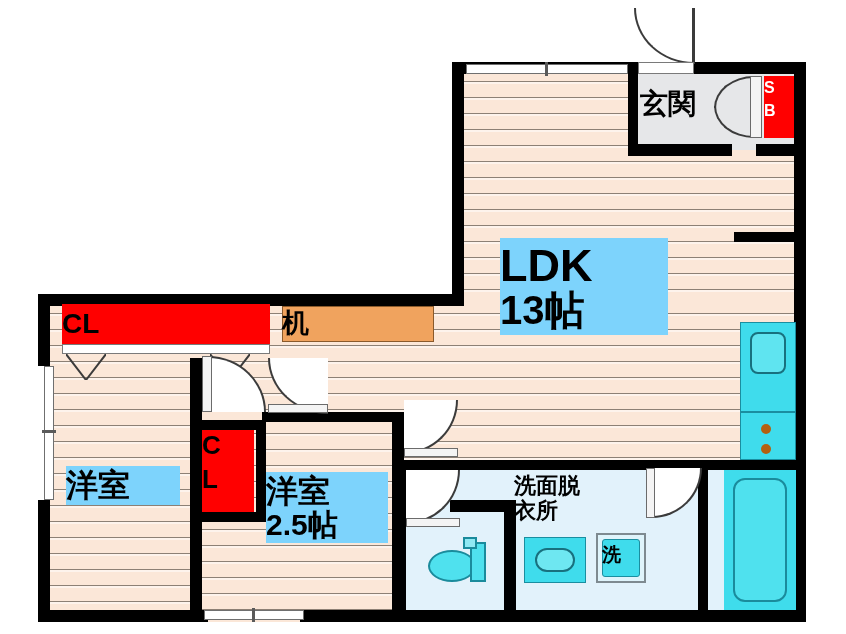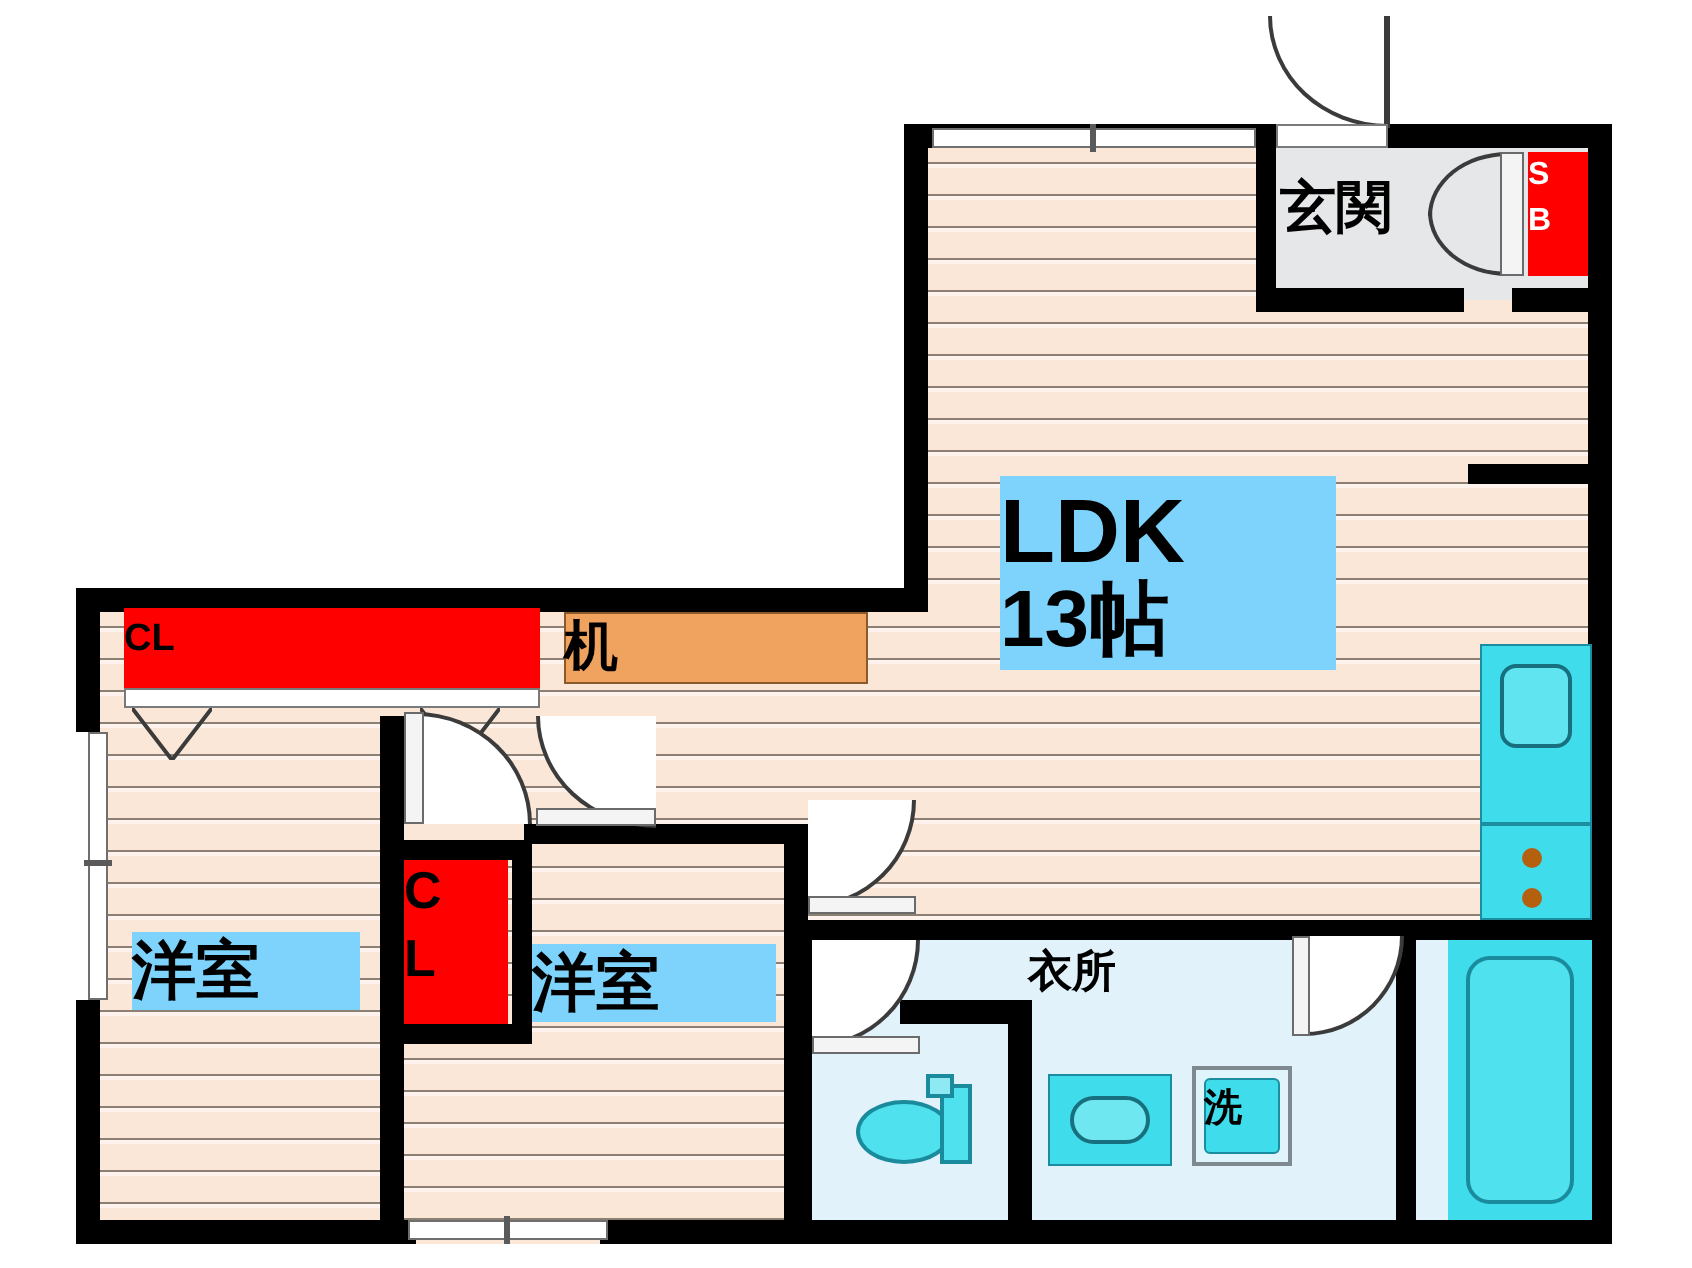--- a/index.html
+++ b/index.html
@@ -116,21 +116,21 @@
   <div class="win" style="left:466px;top:64px;width:162px;height:10px;"></div>
   <div class="abs" style="left:545px;top:62px;width:3px;height:14px;background:#5a5a5a;"></div>
 
   <div class="win" style="left:44px;top:366px;width:10px;height:134px;"></div>
   <div class="abs" style="left:42px;top:430px;width:14px;height:3px;background:#5a5a5a;"></div>
 
   <div class="win" style="left:204px;top:610px;width:100px;height:10px;"></div>
   <div class="abs" style="left:252px;top:608px;width:3px;height:14px;background:#5a5a5a;"></div>
 
   <div class="abs red" style="left:62px;top:304px;width:208px;height:40px;"></div>
-  <div class="lbl" style="left:62px;top:310px;width:208px;font-size:19px;">CL</div>
+  <div class="lbl" style="left:62px;top:310px;width:208px;font-size:28px;">CL</div>
 
   <div class="abs" style="left:62px;top:344px;width:208px;height:10px;background:#ffffff;border:1px solid #7a7a7a;"></div>
 
   <div class="abs orange" style="left:282px;top:306px;width:152px;height:36px;border:1px solid #8a5a2b;"></div>
   <div class="lbl" style="left:282px;top:310px;width:152px;font-size:27px;">机</div>
 
   <div class="abs red" style="left:202px;top:430px;width:52px;height:82px;"></div>
   <div class="lbl" style="left:202px;top:432px;width:52px;font-size:26px;">C</div>
   <div class="lbl" style="left:202px;top:466px;width:52px;font-size:26px;">L</div>
 
@@ -197,21 +197,23 @@
     <div style="font-size:45px;font-weight:700;line-height:1.05;">LDK</div>
     <div style="font-size:40px;font-weight:700;line-height:1.05;">13帖</div>
   </div>
 
   <div class="lbl lbl-white-bg" style="left:66px;top:466px;width:114px;padding:2px 0;font-size:0;">
     <div style="font-size:32px;font-weight:700;line-height:1.08;">洋室</div>
   </div>
 
   <div class="lbl lbl-white-bg" style="left:266px;top:472px;width:122px;padding:2px 0;font-size:0;">
     <div style="font-size:32px;font-weight:700;line-height:1.08;">洋室</div>
+    <div style="font-size:30px;font-weight:700;line-height:1.08;">2.5帖</div>
   </div>
 
   <div class="lbl" style="left:640px;top:90px;width:86px;font-size:28px;">玄関</div>
 
   <div class="lbl" style="left:514px;top:474px;width:118px;font-size:0;">
+    <div style="font-size:22px;font-weight:700;line-height:1.12;">洗面脱</div>
     <div style="font-size:22px;font-weight:700;line-height:1.12;">衣所</div>
   </div>
 
 </div>
 
 </body></html>

